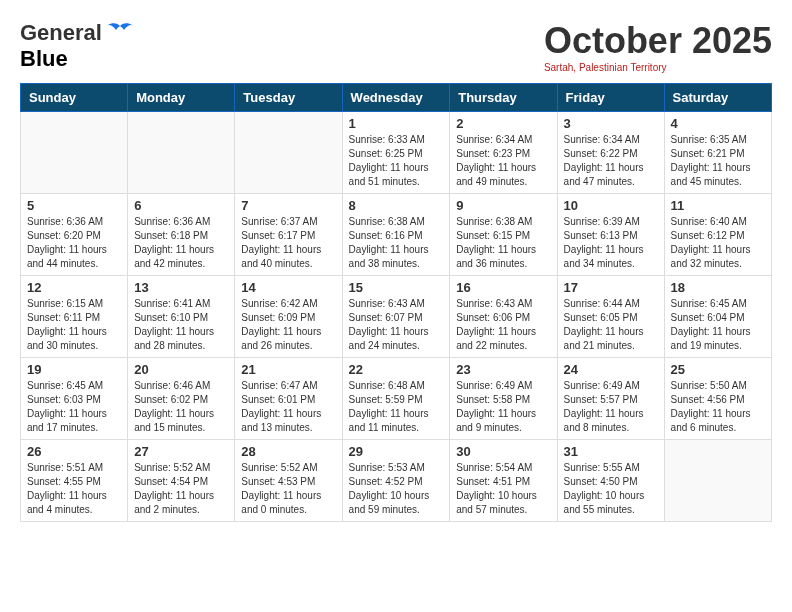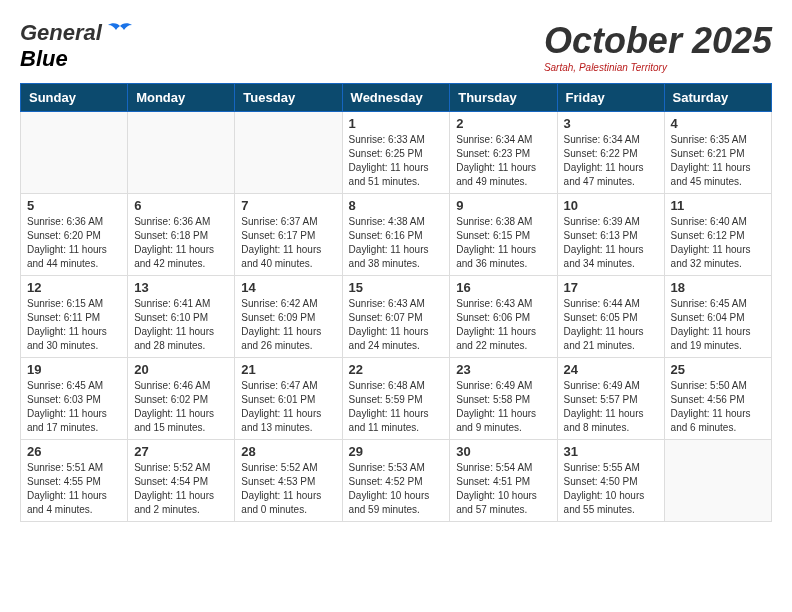--- a/index.html
+++ b/index.html
@@ -8,21 +8,20 @@
       background: #fff;
       width: 792px;
       min-height: 612px;
       padding: 20px;
     }
     .header {
       display: flex;
       align-items: flex-start;
       justify-content: space-between;
       margin-bottom: 10px;
-      font-style: italic;
     }
     .logo {
       display: flex;
       flex-direction: column;
       align-items: flex-start;
     }
     .title-section {
       text-align: left;
     }
     .month-title {
@@ -174,21 +173,21 @@
         </td>
         <td>
           <span class="day-num">7</span>
           <div class="day-info">Sunrise: 6:37 AM
 Sunset: 6:17 PM
 Daylight: 11 hours
 and 40 minutes.</div>
         </td>
         <td>
           <span class="day-num">8</span>
-          <div class="day-info">Sunrise: 4:38 AM
+          <div class="day-info">Sunrise: 6:38 AM
 Sunset: 6:16 PM
 Daylight: 11 hours
 and 38 minutes.</div>
         </td>
         <td>
           <span class="day-num">9</span>
           <div class="day-info">Sunrise: 6:38 AM
 Sunset: 6:15 PM
 Daylight: 11 hours
 and 36 minutes.</div>

